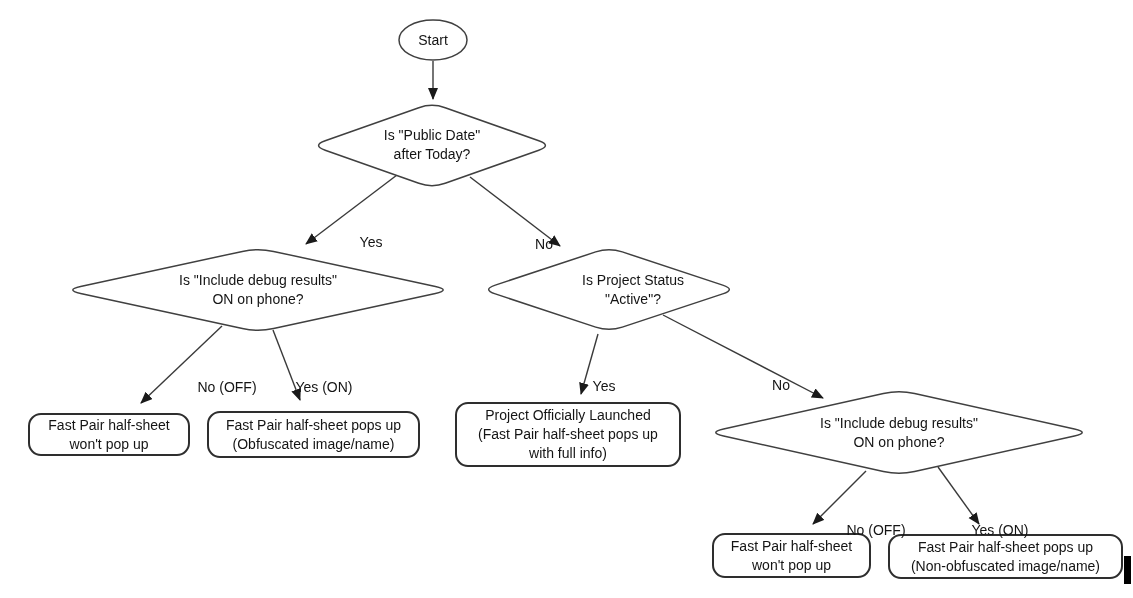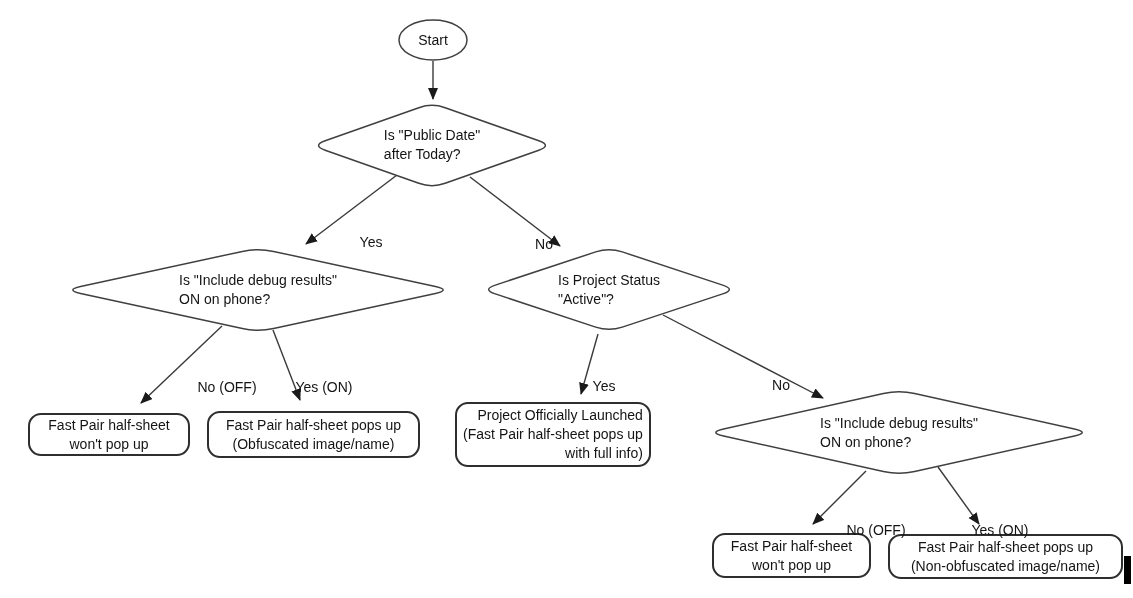--- a/index.html
+++ b/index.html
@@ -30,20 +30,21 @@
   .edge {
     fill: none;
     stroke: #3a3a3a;
     stroke-width: 1.4;
   }
   .node-label {
     position: absolute;
     display: flex;
     align-items: center;
     justify-content: center;
+    text-align: center;
     white-space: pre-line;
     font-size: 14px;
     line-height: 19px;
   }
   .result-box {
     position: absolute;
     box-sizing: border-box;
     border: 2px solid #2e2e2e;
     border-radius: 13px;
     background: #ffffff;
@@ -103,33 +104,33 @@
   </svg>
 
   <div class="node-label" style="left:399px; top:21px; width:68px; height:38px;">Start</div>
 
   <div class="node-label" style="left:337px; top:104px; width:190px; height:82px;">Is "Public Date"
 after Today?</div>
 
   <div class="node-label" style="left:110px; top:249px; width:296px; height:82px;">Is "Include debug results"
 ON on phone?</div>
 
-  <div class="node-label" style="left:510px; top:248px; width:198px; height:83px;">Is Project Status
+  <div class="node-label" style="left:534px; top:248px; width:198px; height:83px;">Is Project Status
 "Active"?</div>
 
   <div class="node-label" style="left:751px; top:391px; width:296px; height:83px;">Is "Include debug results"
 ON on phone?</div>
 
   <div class="result-box" style="left:28px; top:413px; width:162px; height:43px;">Fast Pair half-sheet
 won't pop up</div>
 
   <div class="result-box" style="left:207px; top:411px; width:213px; height:47px;">Fast Pair half-sheet pops up
 (Obfuscated image/name)</div>
 
-  <div class="result-box" style="left:455px; top:402px; width:196px; height:65px;text-align:right;">Project Officially Launched
+  <div class="result-box" style="left:455px; top:402px; width:226px; height:65px;">Project Officially Launched
 (Fast Pair half-sheet pops up
 with full info)</div>
 
   <div class="result-box" style="left:712px; top:533px; width:159px; height:45px;">Fast Pair half-sheet
 won't pop up</div>
 
   <div class="result-box" style="left:888px; top:534px; width:235px; height:45px;">Fast Pair half-sheet pops up
 (Non-obfuscated image/name)</div>
 
   <div class="edge-label" style="left:371px; top:217px;">Yes</div>

